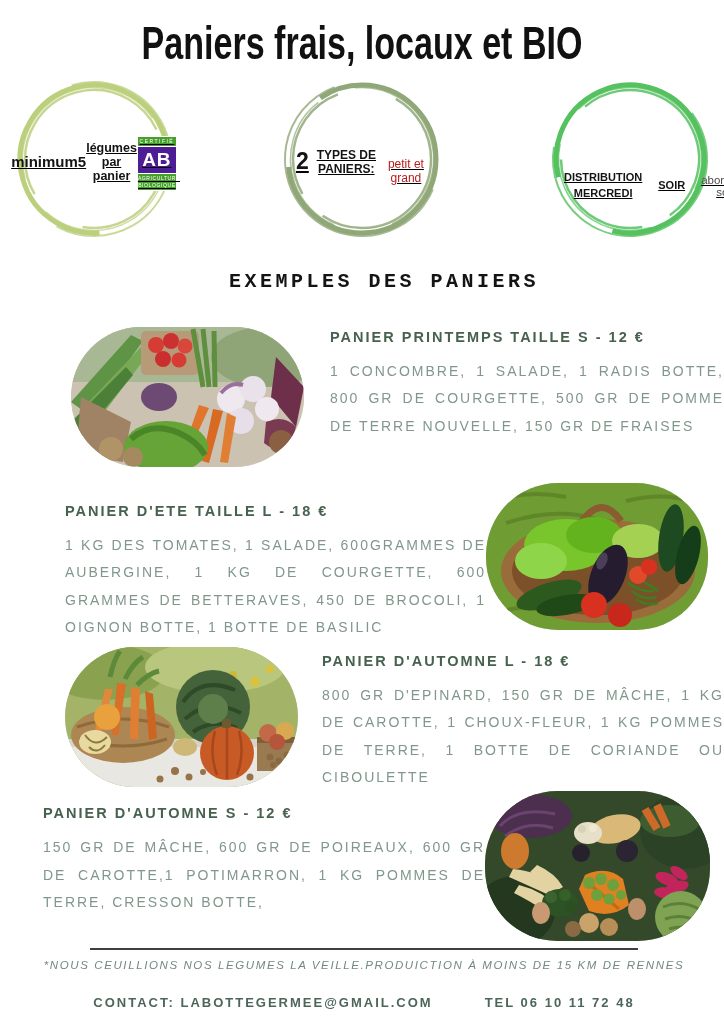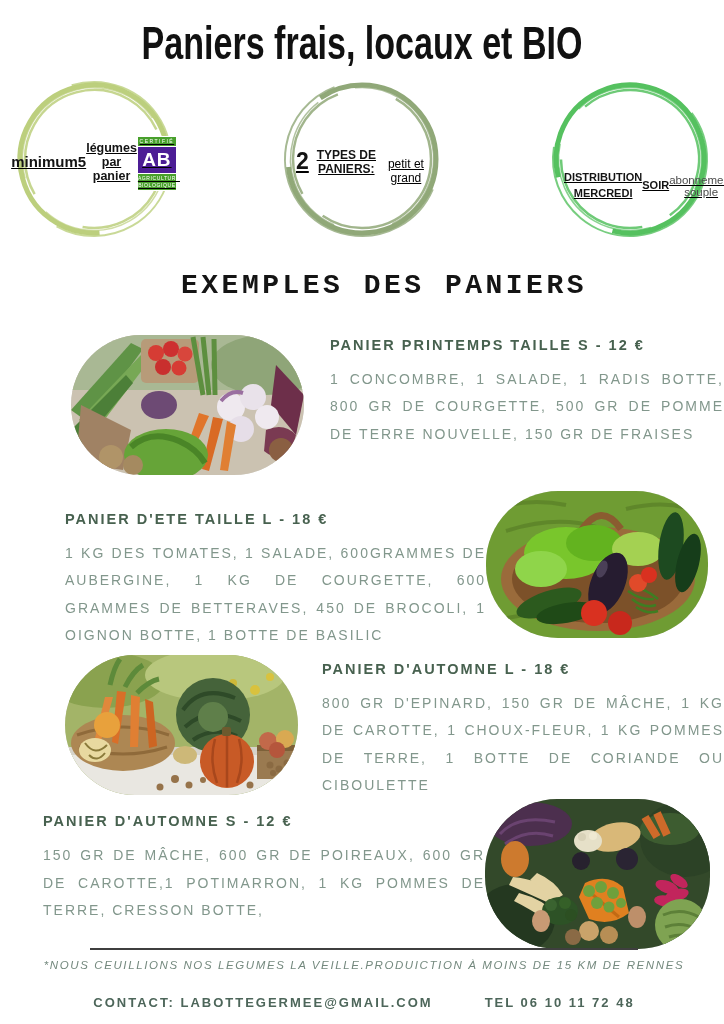--- a/index.html
+++ b/index.html
@@ -28,28 +28,28 @@
   .ermine { margin-top:10px; }
   .badge2 .l1 { font-size:15px; font-weight:700; color:#141414; }
   .badge2 .l2 { font-size:15px; font-weight:700; color:#141414; margin-top:1px; }
   .badge2 .l3 { font-size:12.5px; font-weight:700; color:#141414; margin-top:1px; }
   .ab-logo { width:40px; margin-top:5px; border:1px solid #fff; font-family:"Liberation Sans", sans-serif; }
   .ab-top { background:#48a02c; color:#fff; font-size:5px; letter-spacing:1.5px; text-align:center; padding:1.5px 0; border-bottom:1px solid #fff; }
   .ab-mid { background:#4c1d95; color:#fff; font-weight:700; font-size:19px; text-align:center; height:26px; line-height:26px; letter-spacing:1px; }
   .ab-bot { background:#48a02c; color:#fff; font-size:5px; letter-spacing:.6px; text-align:center; border-top:1px solid #fff; padding:1px 0 2px; line-height:1.35; }
   .badge3 .num { font-size:23px; font-weight:700; color:#141414; }
   .badge3 .l2 { font-size:12px; font-weight:700; color:#141414; margin-top:2px; }
-  .badge3 .l3 { font-size:12px; color:#000000; margin-top:20px; }
-  .badge4 .content { justify-content:flex-start; padding-top:48px; }
+  .badge3 .l3 { font-size:12px; color:#b91c1c; margin-top:20px; }
+  .badge4 .content { justify-content:flex-start; padding-top:48px;gap:16px; }
   .badge4 .l1, .badge4 .l2 { font-size:11px; font-weight:700; color:#141414; line-height:1.5; }
   .badge4 .l3 { font-size:11.5px; color:#4b4b4b; margin-top:2px; }
   
   .section-heading {
     margin-top:24px; text-align:center; font-family:"Liberation Mono", monospace;
-    font-size:28px; font-weight:700; color:#141414; letter-spacing:3.5px; white-space:nowrap;margin-left:44px;
+    font-size:20px; font-weight:700; color:#141414; letter-spacing:3.5px; white-space:nowrap;margin-left:44px;
   }
   
   .row { display:flex; align-items:flex-start;margin-left:43px; }
   .photo { flex:none; border-radius:72px; overflow:hidden; background:#ddd; }
   .photo svg { display:block; }
   .btext h3 {
     font-size:14.5px; font-weight:700; color:#47614f; letter-spacing:2px;
     margin-bottom:13px; white-space:nowrap;
   }
   .btext p {

